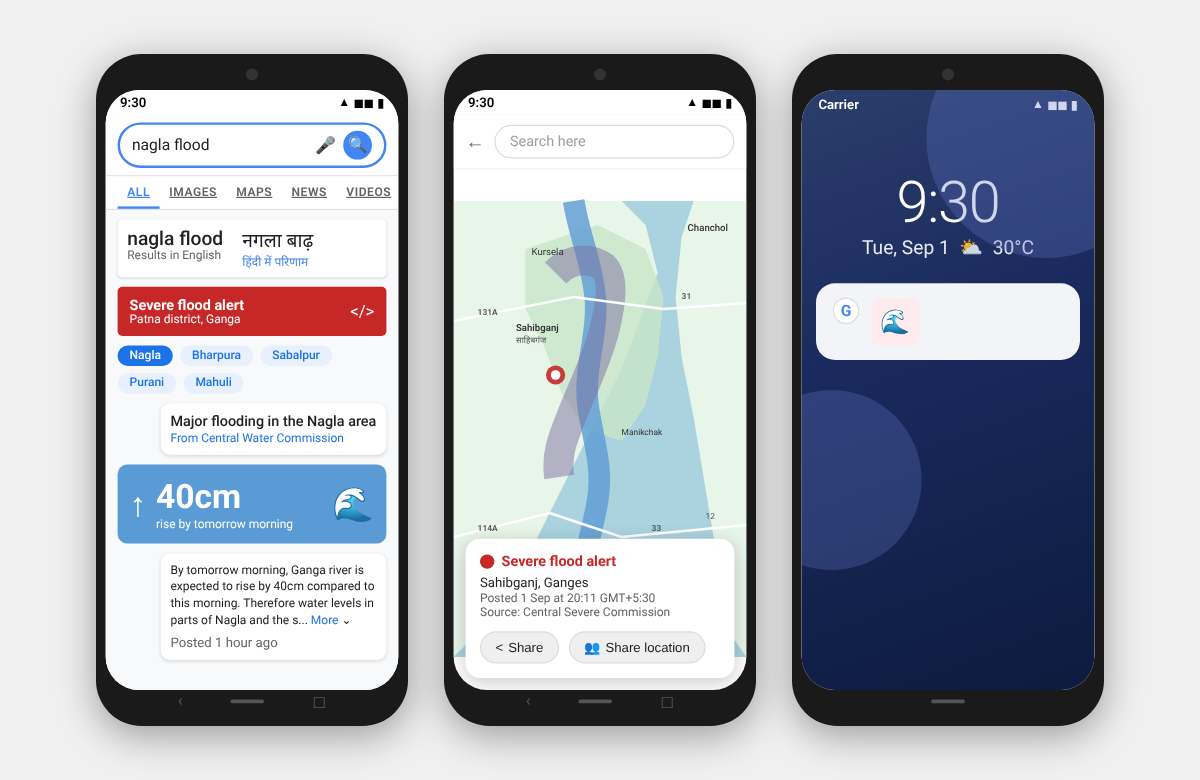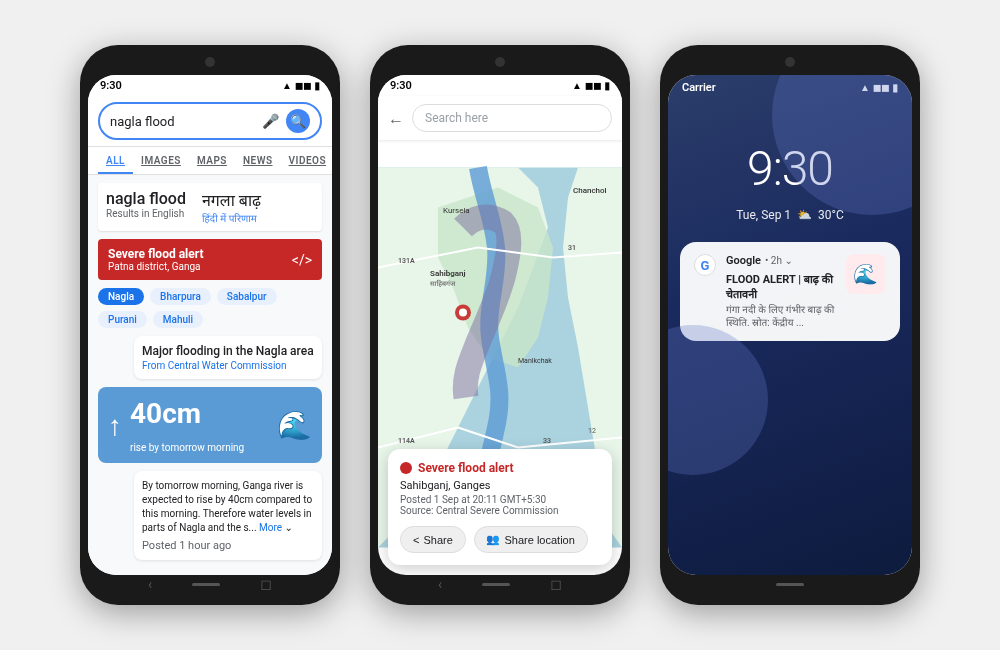--- a/index.html
+++ b/index.html
@@ -182,21 +182,21 @@
       border-radius: 8px;
       padding: 10px;
       display: flex;
       align-items: center;
       justify-content: space-between;
       color: #fff;
     }
     .rise-left { display: flex; align-items: center; gap: 8px; }
     .rise-arrow { font-size: 28px; font-weight: 900; }
     .rise-amount { font-size: 28px; font-weight: 700; }
-    .rise-sub { font-size: 10px; margin-top: 12px; }
+    .rise-sub { font-size: 10px; margin-top: 2px; }
     .rise-icon { font-size: 28px; }
 
     .flood-desc {
       font-size: 10px;
       color: #202124;
       line-height: 1.4;
     }
     .flood-desc .more { color: #1a73e8; }
     .posted-time { font-size: 11px; color: #5f6368; margin-top: 4px; }
 
@@ -289,24 +289,24 @@
     }
     .lock-time {
       font-size: 48px;
       font-weight: 300;
       color: #fff;
       text-align: center;
       margin-top: 40px;
       letter-spacing: -1px;
     }
     .lock-date {
-      font-size: 12px;
+      font-size: 16px;
       color: rgba(255,255,255,0.9);
       text-align: center;
-      margin-top: 11px;
+      margin-top: 0;
     }
     .notification-card {
       margin: 20px 12px 0;
       background: rgba(255,255,255,0.95);
       border-radius: 16px;
       padding: 12px 14px;
       display: flex;
       gap: 10px;
       align-items: flex-start;
     }
@@ -564,28 +564,20 @@
       <div class="lock-date">
         <span>Tue, Sep 1</span>
         &nbsp;⛅&nbsp;
         <span>30°C</span>
       </div>
 
       <div class="notification-card">
         <div class="notif-icon-area">
           <div class="google-g">G</div>
         </div>
-        <div class="notif-content">
-          <div class="notif-header">
-            <span class="notif-app">Google</span>
-            <span class="notif-time">• <span>2h</span> ⌄</span>
-          </div>
-          <div class="notif-title">FLOOD ALERT | बाढ़ की चेतावनी</div>
-          <div class="notif-body">गंगा नदी के लिए गंभीर बाढ़ की स्थिति. स्रोत: केंद्रीय ...</div>
-        </div>
         <div class="notif-flood-icon">
           🌊
         </div>
       </div>
     </div>
   </div>
   <div class="phone-bottom-bar">
     <div class="nav-dot"></div>
   </div>
 </div>

